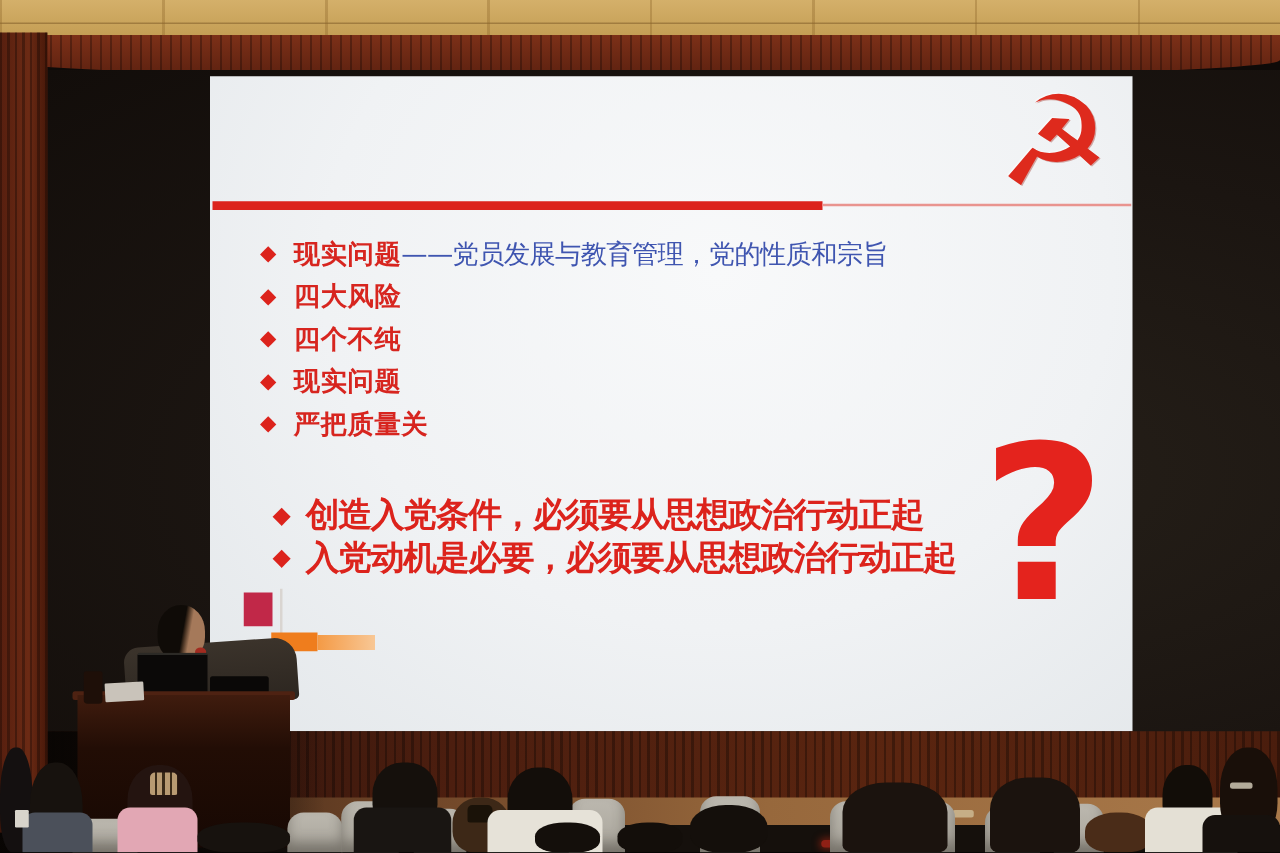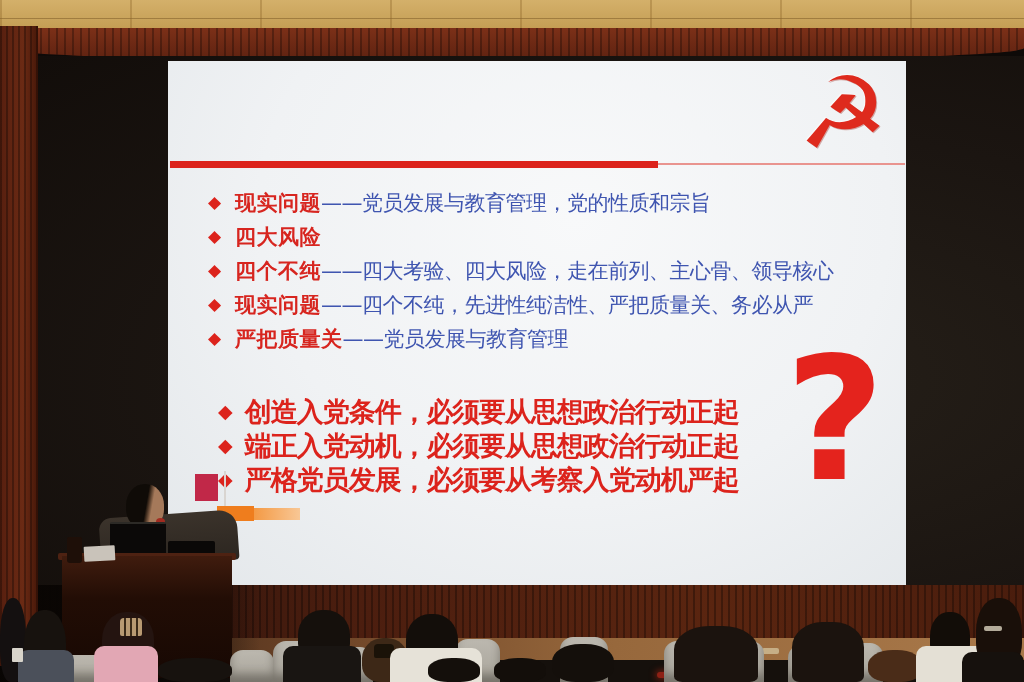--- a/index.html
+++ b/index.html
@@ -123,46 +123,39 @@
         <span class="b-label">现实问题</span>
         <span class="b-text">——党员发展与教育管理，党的性质和宗旨</span>
       </div>
       <div class="b-row">
         <span class="b-diamond">◆</span>
         <span class="b-label">四大风险</span>
       </div>
       <div class="b-row">
         <span class="b-diamond">◆</span>
         <span class="b-label">四个不纯</span>
-        <span class="b-text">——四大考验、四大风险，走在前列、主心骨、领导核心</span>
       </div>
       <div class="b-row">
         <span class="b-diamond">◆</span>
         <span class="b-label">现实问题</span>
-        <span class="b-text">——四个不纯，先进性纯洁性、严把质量关、务必从严</span>
       </div>
       <div class="b-row">
         <span class="b-diamond">◆</span>
         <span class="b-label">严把质量关</span>
-        <span class="b-text">——党员发展与教育管理</span>
       </div>
     </div>
 
     <div class="conclusions">
       <div class="c-row">
         <span class="c-diamond">◆</span>
         <span>创造入党条件，必须要从思想政治行动正起</span>
       </div>
       <div class="c-row">
         <span class="c-diamond">◆</span>
-        <span>端正入党动机，必须要从思想政治行动正起</span>
-      </div>
-      <div class="c-row">
-        <span class="c-diamond">◆</span>
-        <span>严格党员发展，必须要从考察入党动机严起</span>
+        <span>入党动机是必要，必须要从思想政治行动正起</span>
       </div>
     </div>
 
     <div class="big-q">?</div>
 
     <div class="decor v-line"></div>
     <div class="decor sq-crimson"></div>
     <div class="decor bar-orange"></div>
     <div class="decor bar-peach"></div>
     <div class="decor sq-orange-s"></div>

